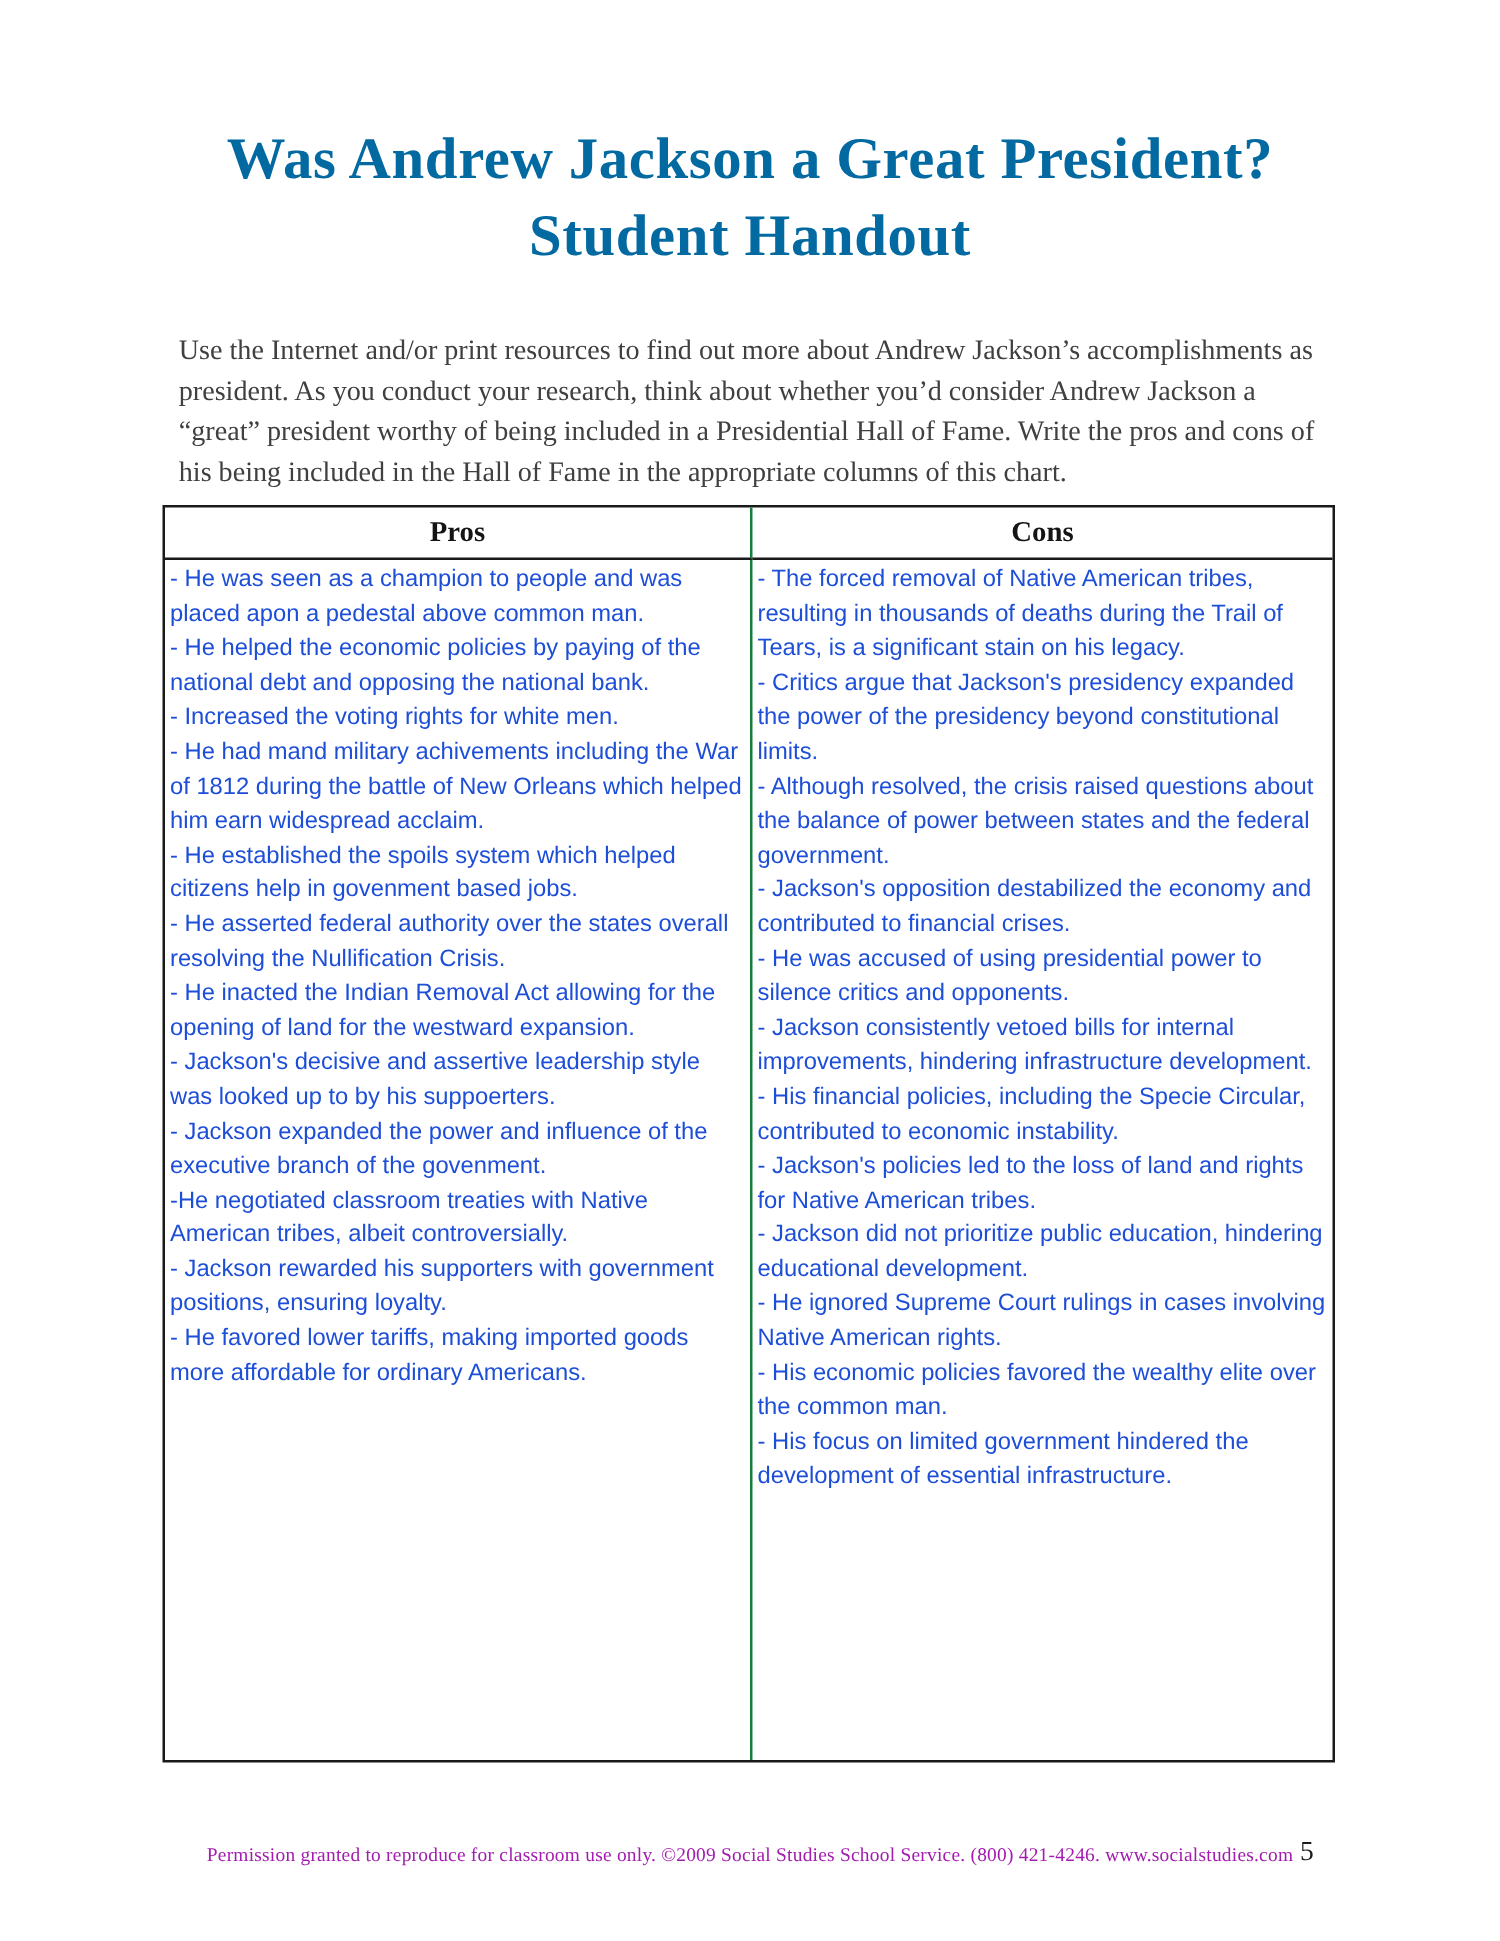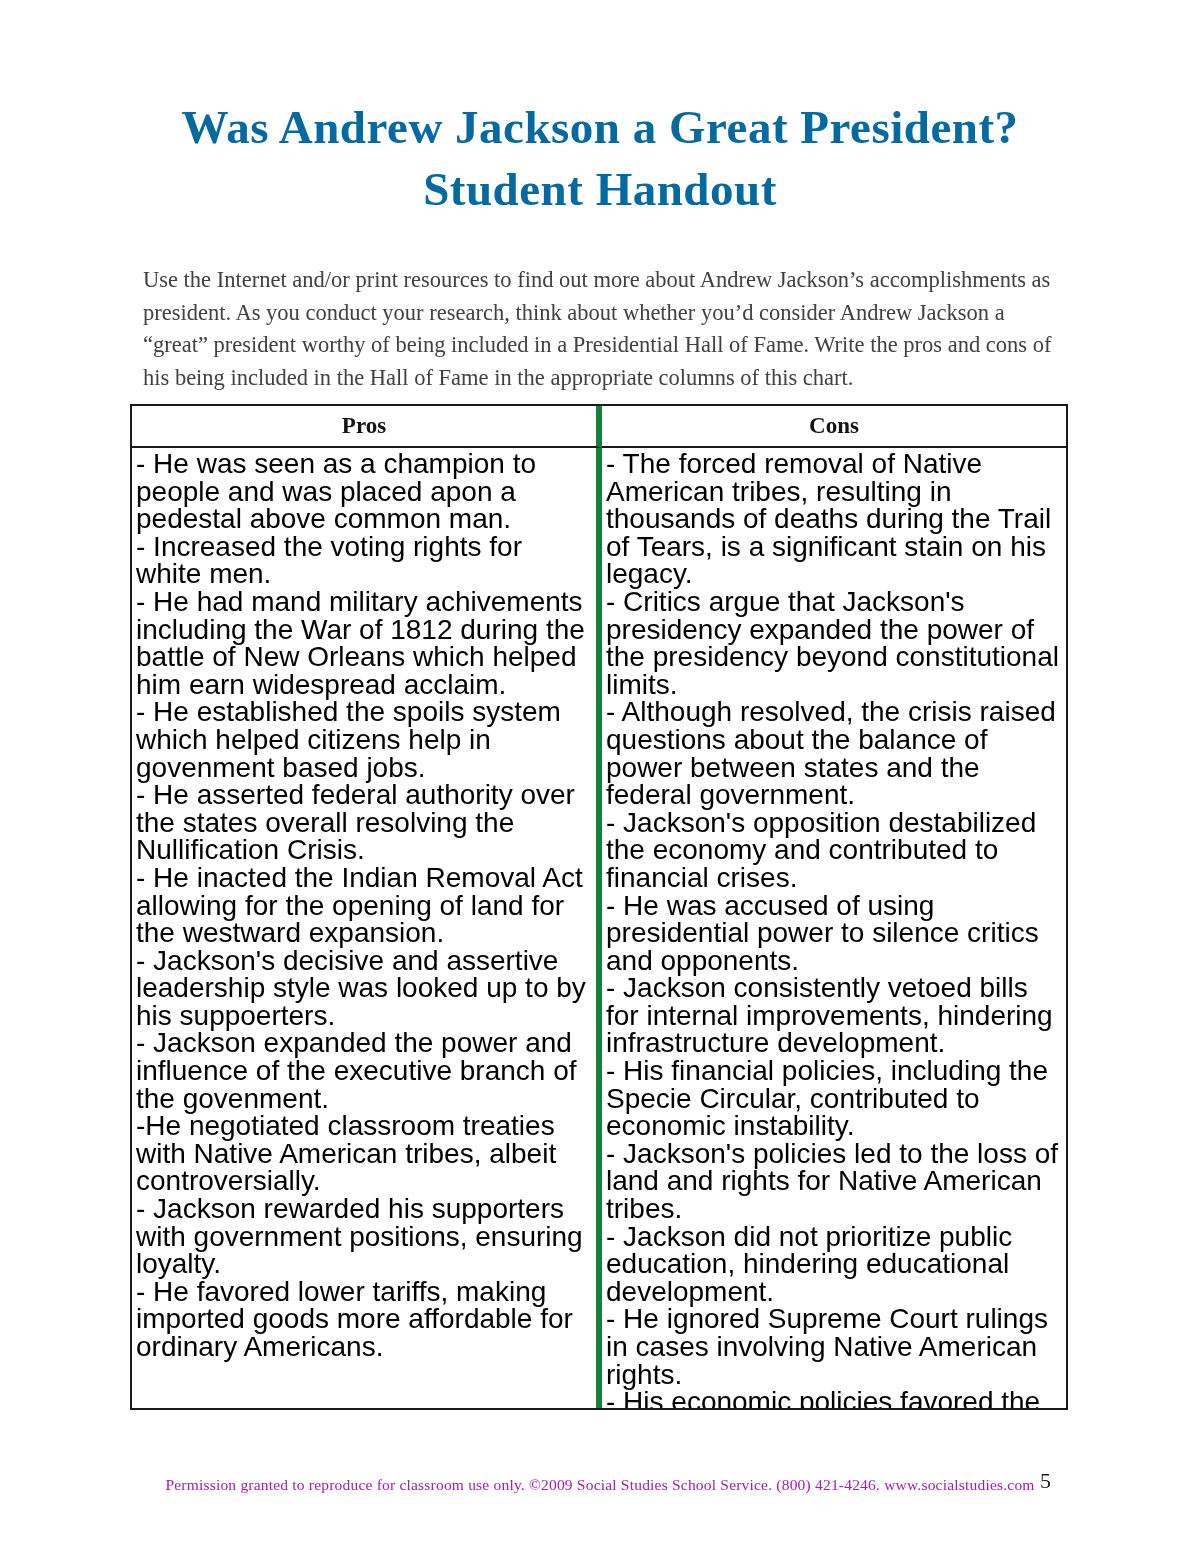--- a/index.html
+++ b/index.html
@@ -50,29 +50,29 @@
   .th {
     display: flex;
     align-items: center;
     justify-content: center;
     border-bottom: 2px solid #1a1a1a;
     font-family: "Liberation Serif", serif;
     font-weight: bold;
     font-size: 23px;
     box-sizing: border-box;
   }
-  .col-divider { border-right: 6px solid #15803d; }
+  .col-divider { border-right: 2px solid #15803d; }
   .cell {
     font-family: "Liberation Sans", sans-serif;
-    font-size: 28px;
+    font-size: 19px;
     line-height: 27.6px;
     padding: 2px 2px 0 4px;
     box-sizing: border-box;
     overflow: hidden;
-    color: #000000;
+    color: #1d4ed8;
   }
   .bullet { white-space: pre-wrap; }
   .footer {
     position: absolute;
     left: 0; right: 0;
     top: 1476px;
     text-align: center;
     font-family: "Liberation Serif", serif;
     font-size: 15.5px;
     letter-spacing: 0.2px;
@@ -98,20 +98,21 @@
   </div>
 
   <div class="intro">Use the Internet and/or print resources to find out more about Andrew Jackson’s accomplishments as president. As you conduct your research, think about whether you’d consider Andrew Jackson a “great” president worthy of being included in a Presidential Hall of Fame. Write the pros and cons of his being included in the Hall of Fame in the appropriate columns of this chart.</div>
 
   <div class="handout-table">
     <div class="th col-divider">Pros</div>
     <div class="th">Cons</div>
 
     <div class="cell col-divider">
       <div class="bullet">- He was seen as a champion to people and was placed apon a pedestal above common man.</div>
+      <div class="bullet">- He helped the economic policies by paying of the national debt and opposing the national bank.</div>
       <div class="bullet">- Increased the voting rights for white men.</div>
       <div class="bullet">- He had mand military achivements including the War of 1812 during the battle of New Orleans which helped him earn widespread acclaim.</div>
       <div class="bullet">- He established the spoils system which helped citizens help in govenment based jobs.</div>
       <div class="bullet">- He asserted federal authority over the states overall resolving the Nullification Crisis.</div>
       <div class="bullet">- He inacted the Indian Removal Act allowing for the opening of land for the westward expansion.</div>
       <div class="bullet">- Jackson's decisive and assertive leadership style was looked up to by his suppoerters.</div>
       <div class="bullet">- Jackson expanded the power and influence of the executive branch of the govenment.</div>
       <div class="bullet">-He negotiated classroom treaties with Native American tribes, albeit controversially.</div>
       <div class="bullet">- Jackson rewarded his supporters with government positions, ensuring loyalty.</div>
       <div class="bullet">- He favored lower tariffs, making imported goods more affordable for ordinary Americans.</div>

